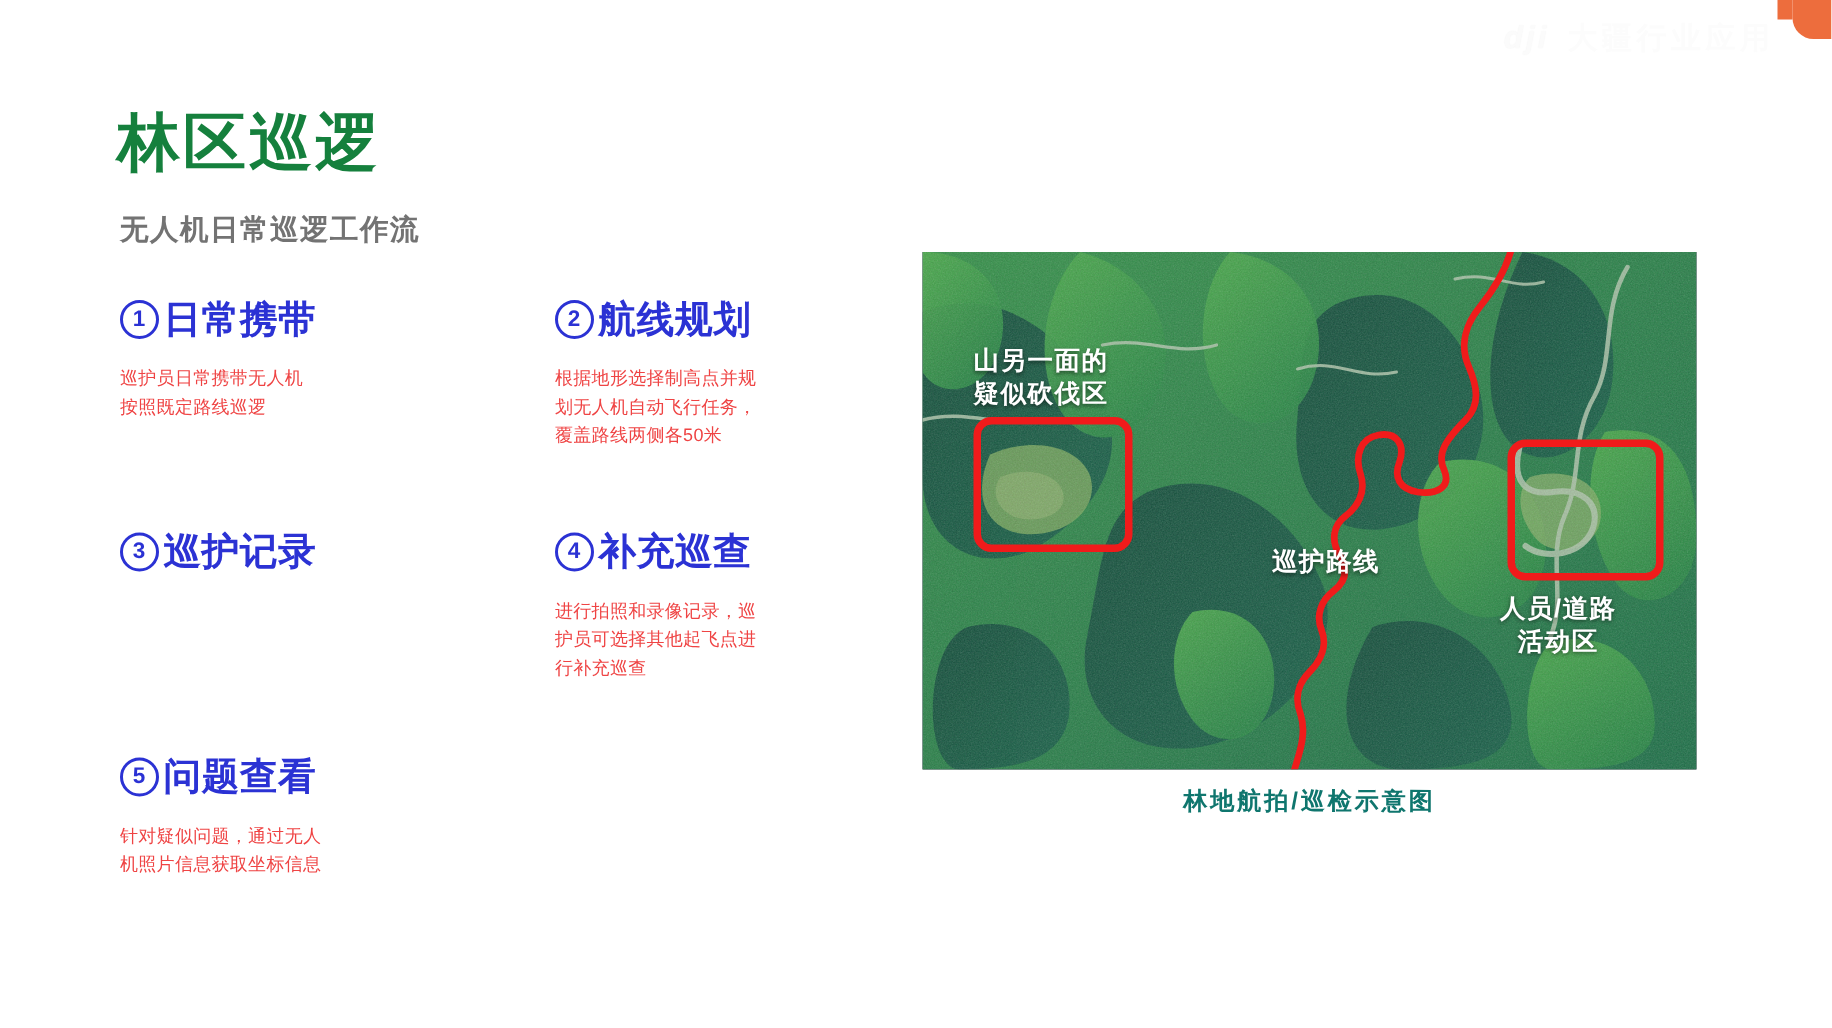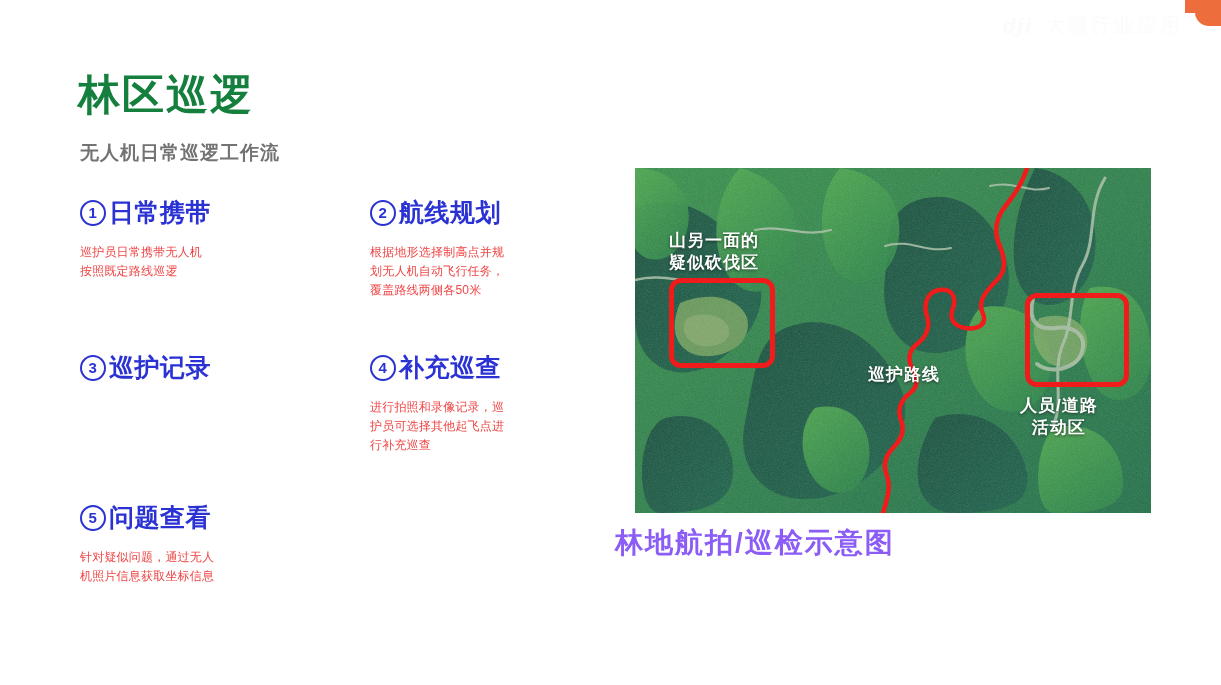--- a/index.html
+++ b/index.html
@@ -129,21 +129,20 @@
     white-space: pre-line;
   }
 
   
   .photo-wrap {
     position: absolute;
     left: 615px;
     top: 168px;
     width: 516px;
     height: 345px;
-    margin-left: 20px;
   }
   .photo {
     position: absolute;
     inset: 0;
     overflow: hidden;
     background: #0d2e2a;
   }
   .photo svg { display: block; width: 100%; height: 100%; }
 
   .photo-label {
@@ -166,23 +165,24 @@
     border-radius: 12px;
   }
   .redbox-cut  { left: 34px;  top: 110px; width: 96px;  height: 80px; }
   .redbox-road { left: 390px; top: 125px; width: 94px;  height: 84px; }
 
   .caption {
     position: absolute;
     left: 615px;
     top: 524px;
     width: 516px;
-    font-size: 28px;
-    font-weight: bold;
-    color: #8b5cf6;
+    text-align: center;
+    font-size: 16px;
+    font-weight: bold;
+    color: #0f766e;
     letter-spacing: 2px;
   }
 </style>
 </head>
 <body>
 
 <div class="watermark">
   <span class="wm-logo">dji</span>
   <span class="wm-text">大疆行业应用</span>
 </div>

